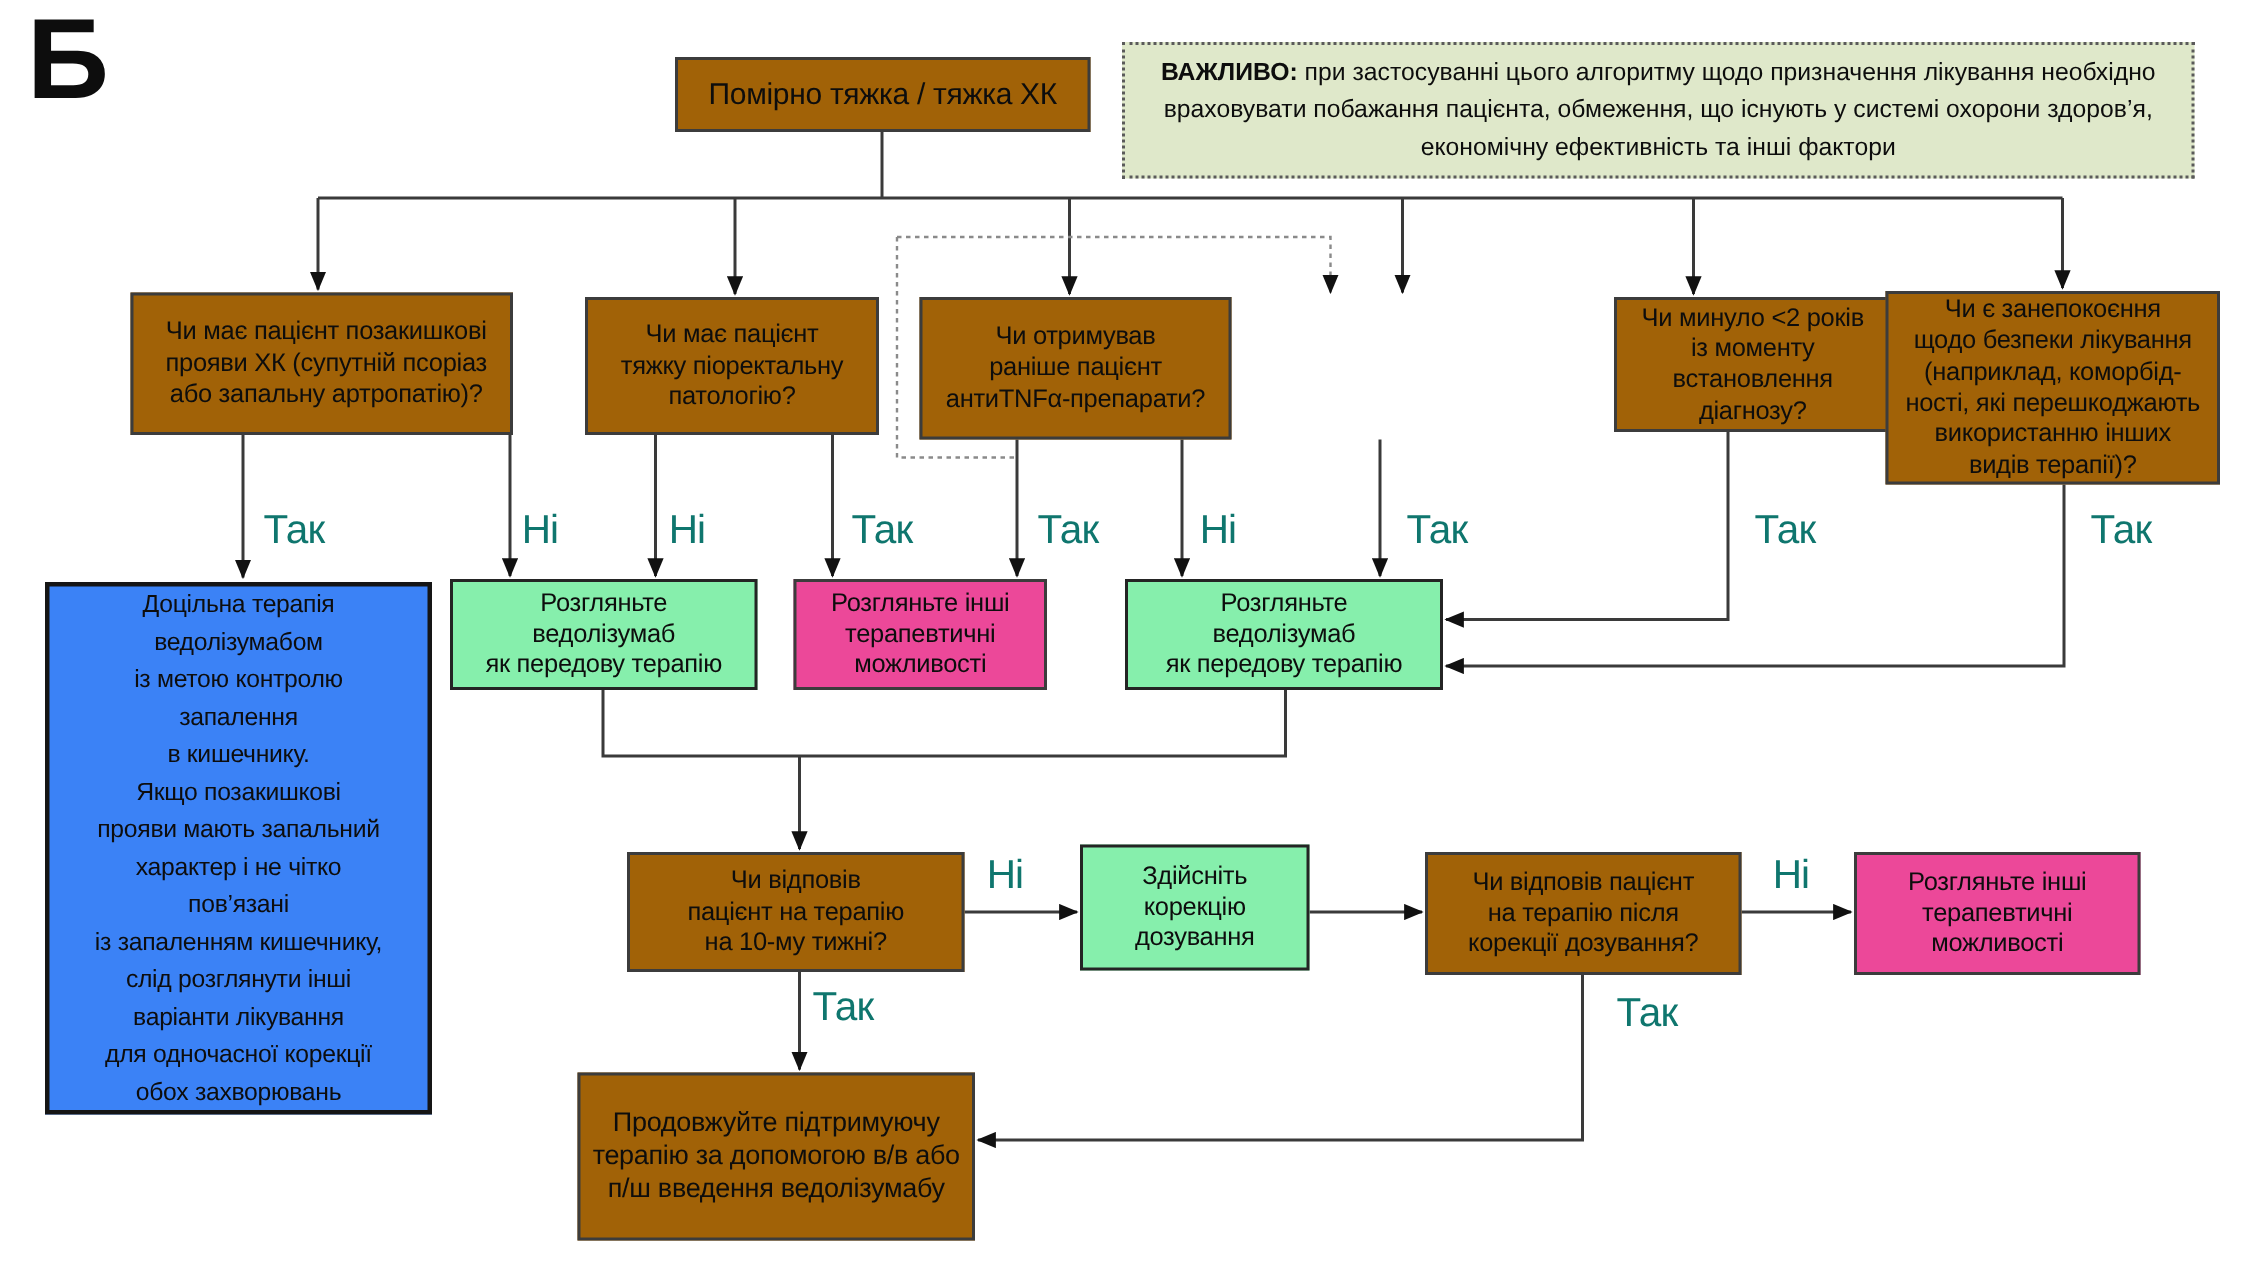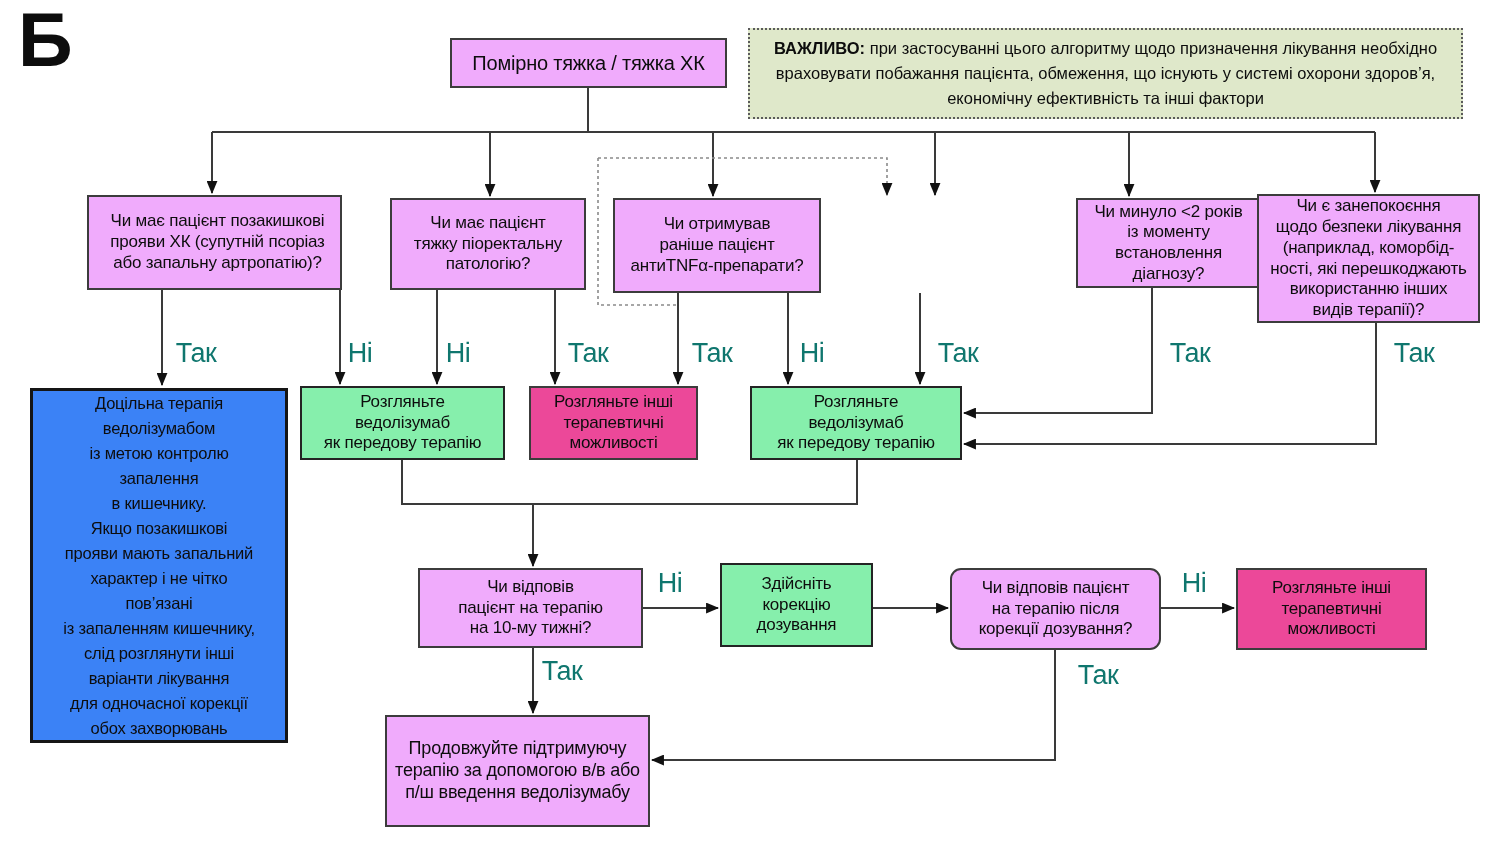--- a/index.html
+++ b/index.html
@@ -2,21 +2,21 @@
 <html><head>
 <meta charset="utf-8">
 <style>
   html,body{margin:0;padding:0;background:#fff;}
   #canvas{
     position:relative;width:1500px;height:847px;background:#fff;overflow:hidden;
     font-family:"Liberation Sans","DejaVu Sans",sans-serif;color:#0d0d0d;
   }
   #edges{position:absolute;left:0;top:0;width:1500px;height:847px;}
   .node{
-    position:absolute;box-sizing:border-box;border:2px solid #3c3c3c;background:#f0abfc;
+    position:absolute;box-sizing:border-box;border:2px solid #3c3c3c;background:#a16207;
     display:flex;align-items:center;justify-content:center;text-align:center;
     white-space:pre-line;font-size:17px;line-height:1.22;padding:3px 5px;
     letter-spacing:-0.2px;font-weight:500;
   }
   .pink{background:#86efac;border-color:#242424;}
   .gray{background:#ec4899;border-color:#3c3c3c;}
   .big-gray{background:#3b82f6;border:3px solid #151515;font-size:16.5px;line-height:25px;}
   .note{
     background:#dfe8ca;border:2px dotted #5a5a5a;font-size:16.5px;line-height:1.5;
     padding:6px 14px;font-weight:500;
@@ -128,21 +128,21 @@
   <div class="node pink" style="left:750px;top:386px;width:212px;height:74px;">Розгляньте
 ведолізумаб
 як передову терапію</div>
 
   <div class="node" style="left:418px;top:568px;width:225px;height:80px;">Чи відповів
 пацієнт на терапію
 на 10-му тижні?</div>
   <div class="node pink" style="left:720px;top:563px;width:153px;height:84px;">Здійсніть
 корекцію
 дозування</div>
-  <div class="node" style="left:950px;top:568px;width:211px;height:82px;border-radius:11px;">Чи відповів пацієнт
+  <div class="node" style="left:950px;top:568px;width:211px;height:82px;">Чи відповів пацієнт
 на терапію після
 корекції дозування?</div>
   <div class="node gray" style="left:1236px;top:568px;width:191px;height:82px;">Розгляньте інші
 терапевтичні
 можливості</div>
   <div class="node" style="left:385px;top:715px;width:265px;height:112px;font-size:18px;">Продовжуйте підтримуючу
 терапію за допомогою в/в або
 п/ш введення ведолізумабу</div>
 
   <div class="elabel" style="left:196px;top:340px;">Так</div>

